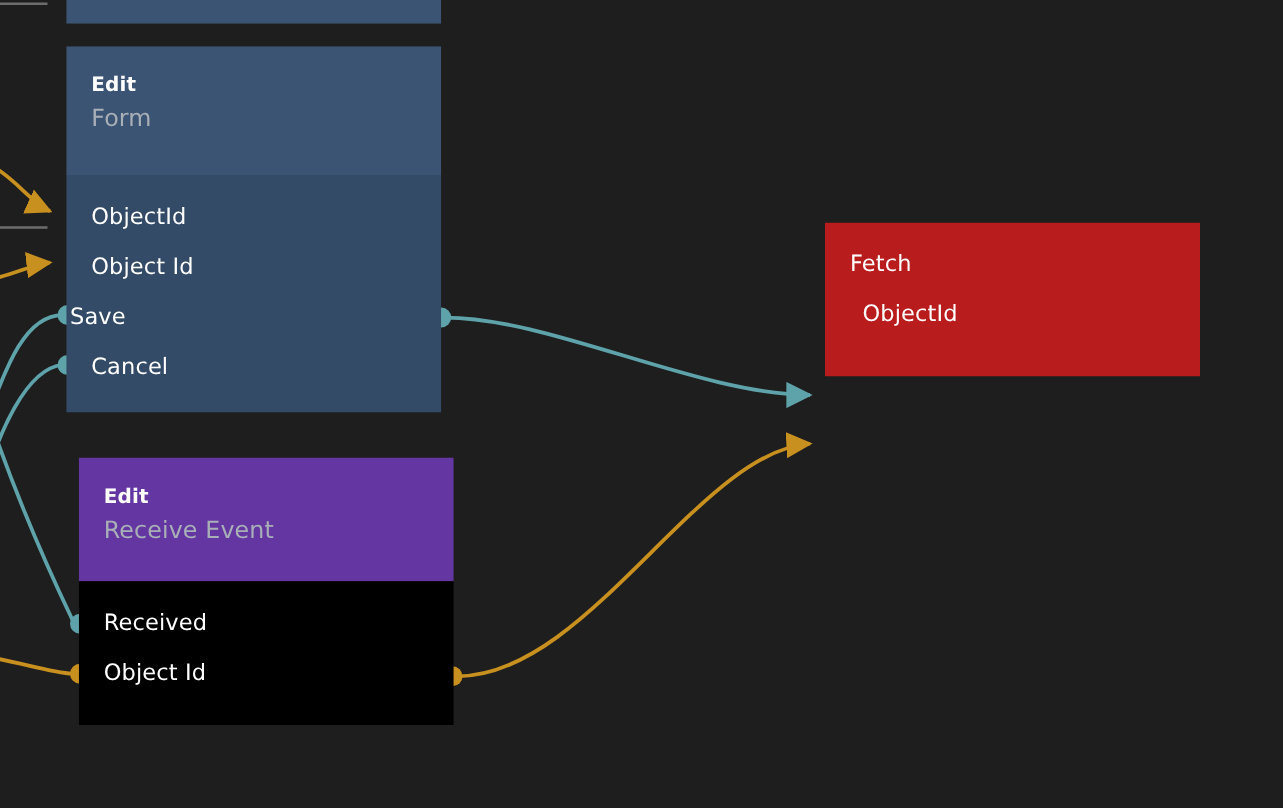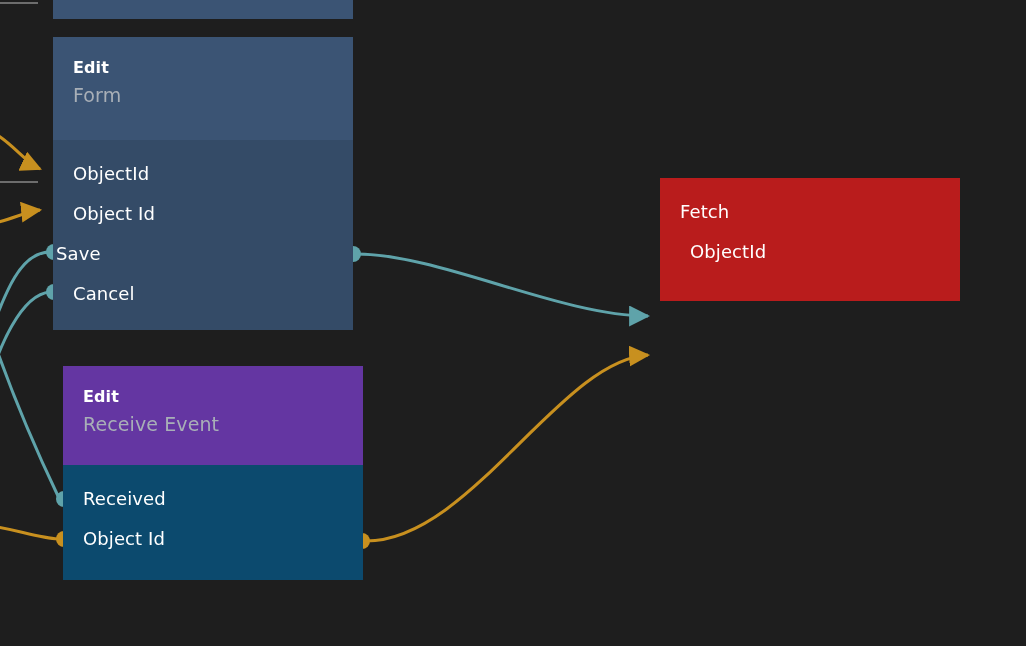--- a/index.html
+++ b/index.html
@@ -59,21 +59,21 @@
     color:#ffffff;
     line-height:22px;
     white-space:nowrap;
     letter-spacing:0.1px;
   }
   
   .n-blue-head{background:#3b5474;}
   .n-blue-body{background:#344b67;}
   
   .n-purple-head{background:#6436a2;}
-  .n-purple-body{background:#0c4a6e;}
+  .n-purple-body{background:#000000;}
   
   .n-green-head{background:#6f874d;}
   .n-green-body{background:#b91c1c;}
 
   .bracket{
     position:absolute;
     border-left:2px solid #6d6d6d;
     border-top:2px solid #6d6d6d;
     border-bottom:2px solid #6d6d6d;
     background:transparent;

